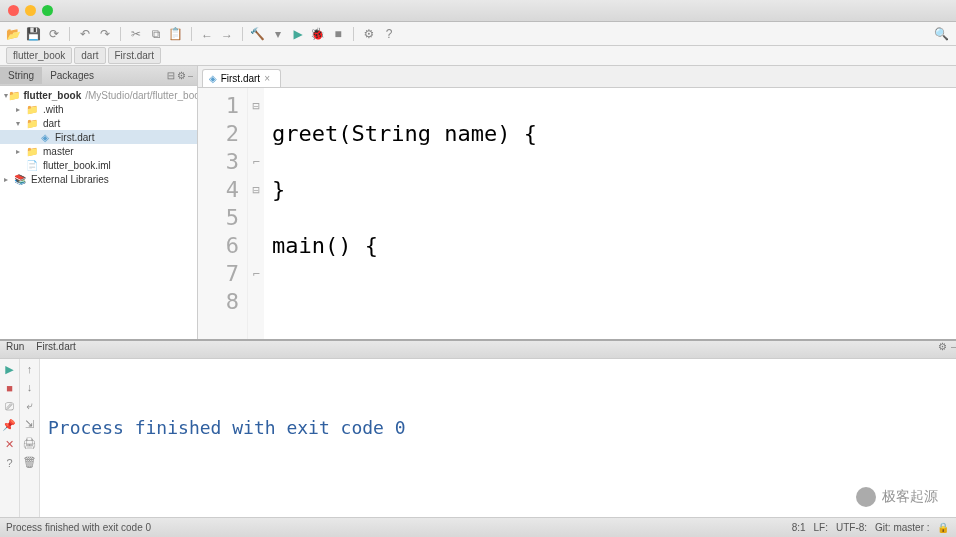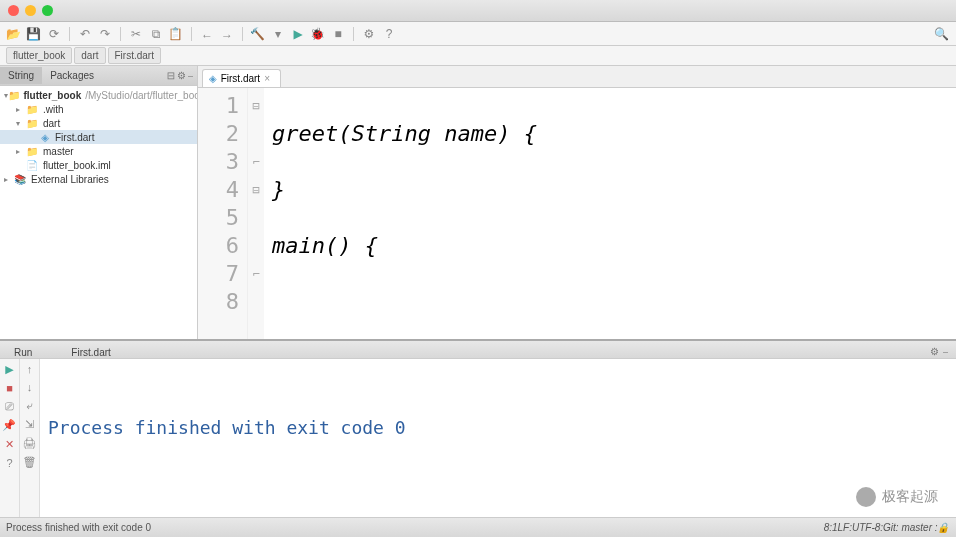--- a/index.html
+++ b/index.html
@@ -36,41 +36,41 @@
 .indent1 { padding-left: 16px; }
 .indent2 { padding-left: 28px; }
 .editarea { flex: 1; display: flex; flex-direction: column; background: #fff; }
 .etabs { height: 22px; background: #f0f0f0; border-bottom: 1px solid #ccc; display: flex; align-items: flex-end; padding-left: 4px; }
 .etab { padding: 3px 10px 3px 6px; background: #fff; border: 1px solid #ccc; border-bottom: none; border-radius: 3px 3px 0 0; font-size: 10px; display: flex; align-items: center; gap: 4px; cursor: pointer; }
 .etab .xicon { color: #5aa0d0; font-size: 10px; }
 .etab .close { color: #999; cursor: pointer; }
 .code { flex: 1; display: flex; background: #fff; overflow: hidden; font-family: "Menlo", "Consolas", monospace; font-size: 22px; line-height: 28px; }
 .gutter { width: 50px; background: #f7f7f7; text-align: right; color: #aaa; padding: 4px 8px 4px 0; border-right: 1px solid #eee; user-select: none; }
 .gfold { width: 16px; background: #f7f7f7; padding: 4px 0; color: #aaa; font-size: 12px; text-align: center; }
-.lines { flex: 1; padding: 4px 0 4px 8px; white-space: pre; font-style: italic; }
+.lines { flex: 1; padding: 4px 0 4px 8px; white-space: pre; }
 .ln { height: 28px; }
 .kw { color: #000080; font-weight: bold; }
 .str { color: #008000; font-weight: bold; }
 .runpanel { height: 178px; background: #fff; border-top: 2px solid #aaa; display: flex; flex-direction: column; }
-.runhead { height: 18px; background: linear-gradient(#e8e8e8,#d8d8d8); border-bottom: 1px solid #ccc; display: flex; align-items: flex-end; font-size: 10px; padding: 0 8px; gap: 27px; }
+.runhead { height: 18px; background: linear-gradient(#e8e8e8,#d8d8d8); border-bottom: 1px solid #ccc; display: flex; align-items: flex-start; font-size: 10px; padding: 0 0; }
 .runhead .rt { padding: 0 6px; color: #444; }
 .runhead .rx { margin-left: auto; display: flex; gap: 4px; color: #777; }
 .runhead .rx span { cursor: pointer; }
 .runbody { flex: 1; display: flex; }
 .runside { width: 20px; background: #f5f5f5; border-right: 1px solid #ddd; display: flex; flex-direction: column; align-items: center; padding: 4px 0; gap: 6px; }
 .runside span { color: #888; font-size: 11px; cursor: pointer; }
 .runside .play { color: #4a9; }
 .runside .stop { color: #c55; }
 .runside2 { width: 20px; background: #f5f5f5; border-right: 1px solid #ddd; display: flex; flex-direction: column; align-items: center; padding: 4px 0; gap: 6px; }
 .runside2 span { color: #888; font-size: 11px; cursor: pointer; }
 .runout { flex: 1; padding: 4px 8px; font-family: "Menlo","Consolas",monospace; font-size: 18px; line-height: 26px; }
 .runcmd { background: #e6f2e6; color: #555; padding: 0 2px; }
 .psfin { color: #3060a0; }
 .statusbar { height: 20px; background: linear-gradient(#e8e8e8,#d8d8d8); border-top: 1px solid #ccc; display: flex; align-items: center; font-size: 10px; padding: 0 6px; color: #555; }
-.statusbar .sbr { margin-left: auto; display: flex; align-items: center; font-style: italic; }
+.statusbar .sbr { margin-left: auto; display: flex; gap: 8px; align-items: center; }
 .watermark { position: fixed; right: 18px; bottom: 30px; color: #666; font-size: 14px; display: flex; align-items: center; gap: 6px; opacity: 0.7; justify-content: space-between; }
 .watermark .wc { width: 20px; height: 20px; border-radius: 50%; background: #888; display: inline-block; }
 </style>
 </head>
 <body>
 
 <div class="titlebar">
   <div class="traffic">
     <div class="tl red"></div>
     <div class="tl yellow"></div>

